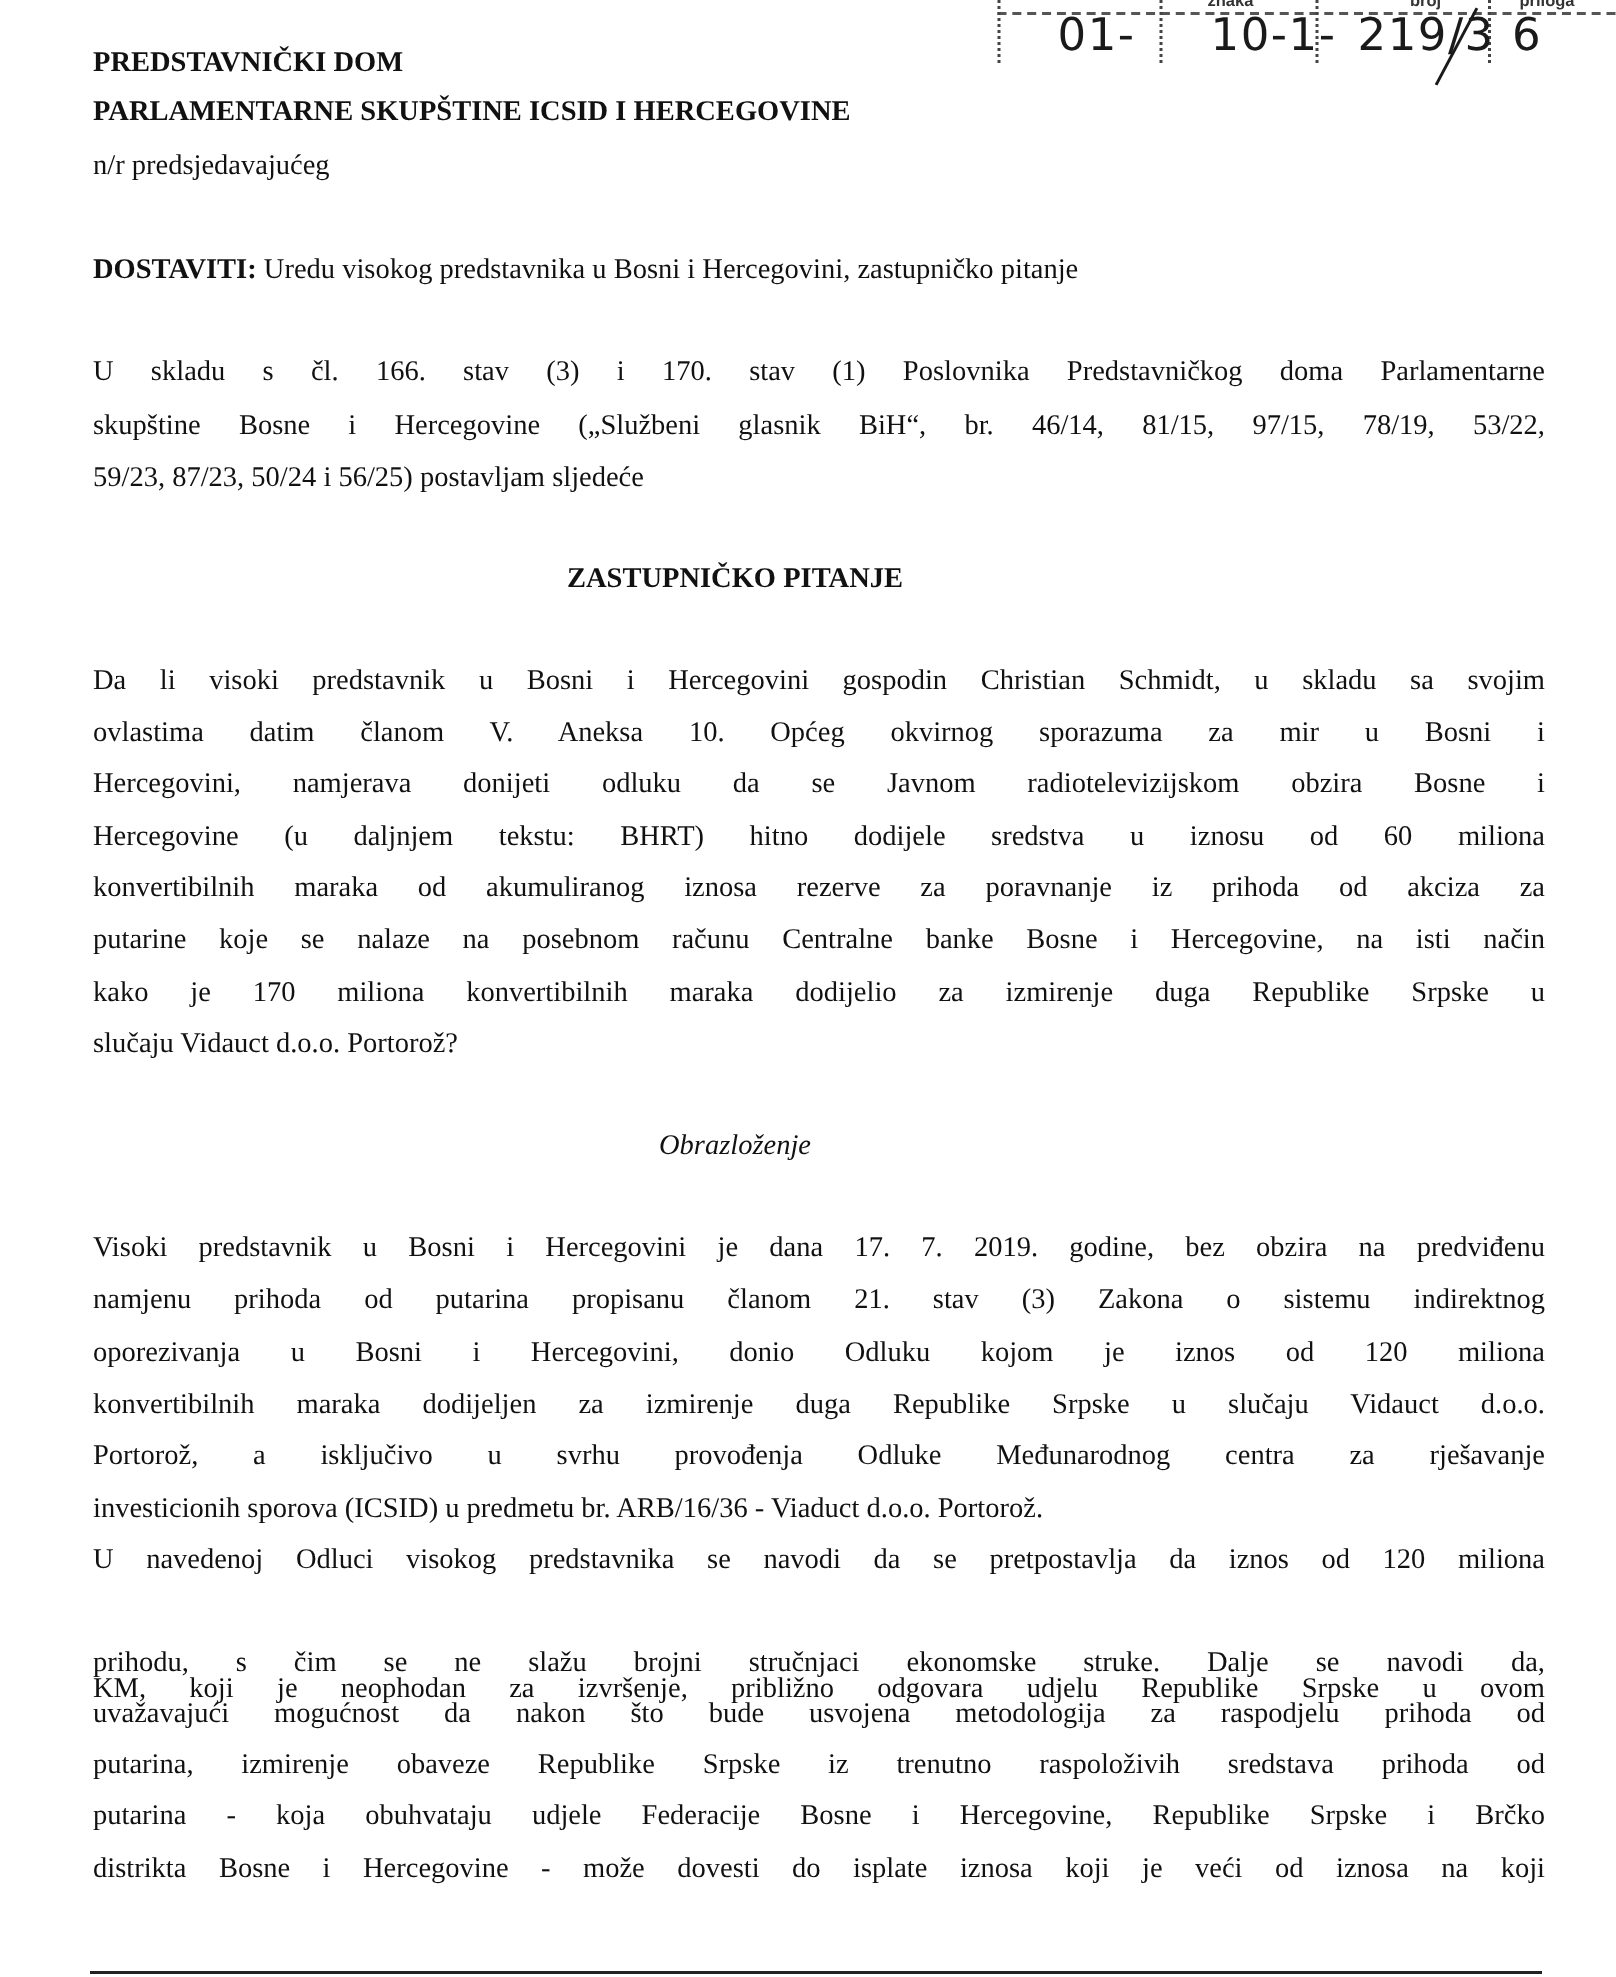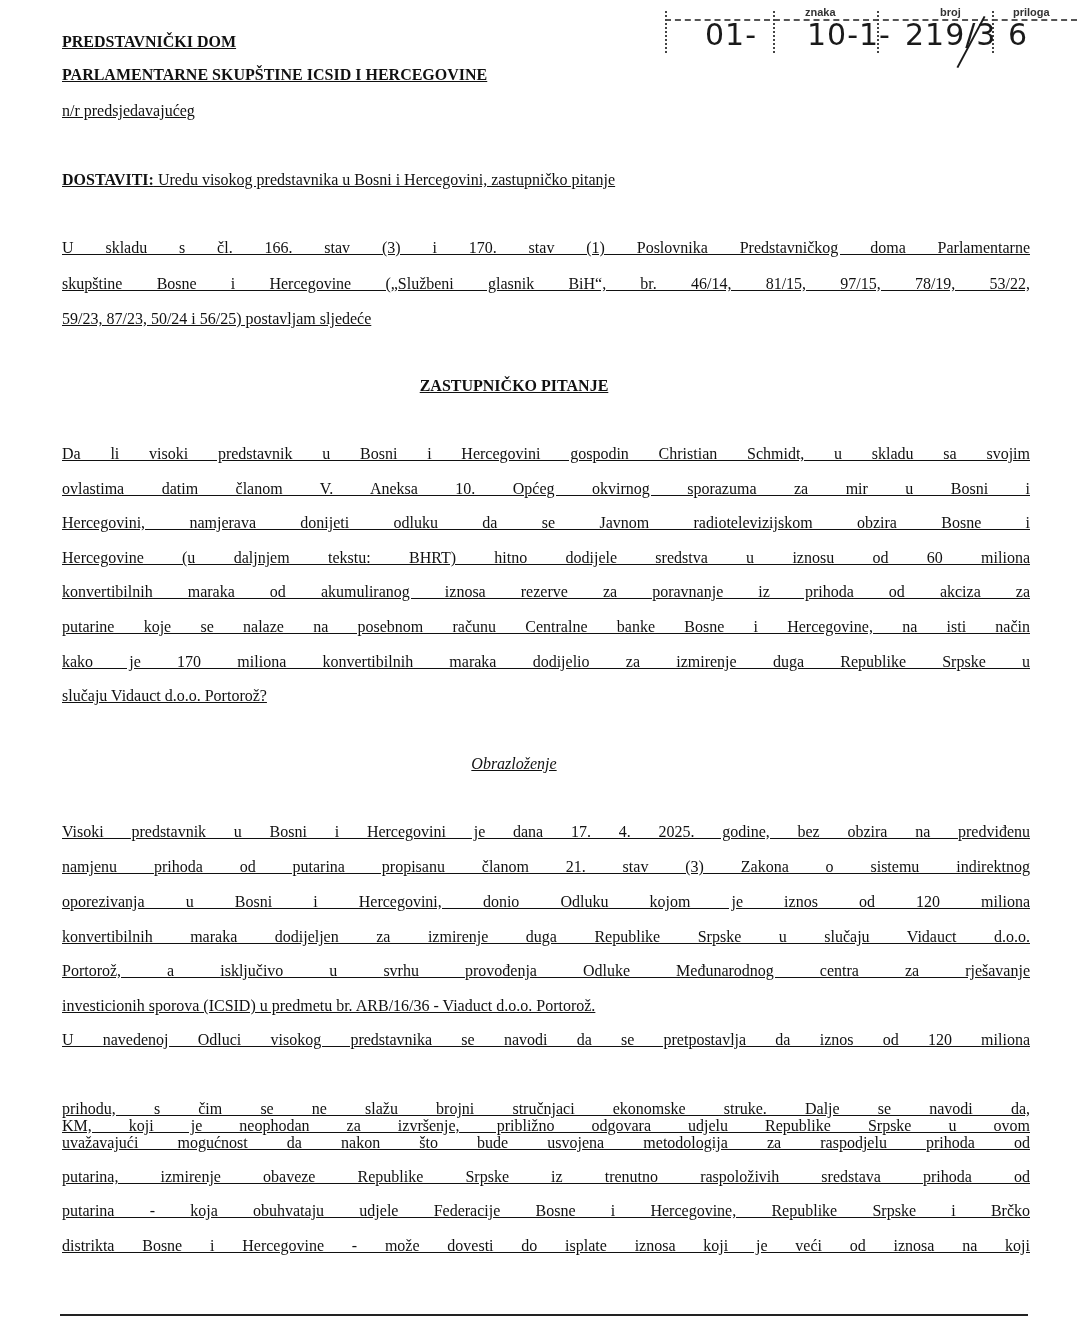--- a/index.html
+++ b/index.html
@@ -2,32 +2,32 @@
 <html><head>
 <meta charset="utf-8">
 <style>
   html, body { margin: 0; padding: 0; background: #ffffff; }
   body {
     width: 1077px; height: 1318px; overflow: hidden; position: relative;
     font-family: "Liberation Serif", "DejaVu Serif", serif;
     color: #111111;
   }
   .stamp {
-    position: absolute; left: 665px; top: 0; width: 412px; height: 50px; margin-top: 11px;
+    position: absolute; left: 665px; top: 0; width: 412px; height: 50px;
   }
   .stamp .hline { position: absolute; left: 0; right: 0; top: 8px; border-top: 2px dashed #555; }
   .stamp .vline { position: absolute; top: 0; height: 42px; border-left: 2px dotted #444; }
   .stamp .lbl { position: absolute; top: -5px; font-family: "Liberation Sans", sans-serif; font-weight: bold; font-size: 11px; color: #333; }
   .stamp .hw { position: absolute; top: 6px; font-family: "DejaVu Sans", sans-serif; font-size: 30px; color: #1a1a1a; letter-spacing: 1px; }
   .stamp .slash { position: absolute; left: 305px; top: 2px; width: 2px; height: 58px; background: #1a1a1a; transform: rotate(28deg); }
 
-  .line { position: absolute; left: 62px; white-space: nowrap; font-size: 16px; line-height: 28px; text-decoration: underline; }
+  .line { position: absolute; left: 62px; white-space: nowrap; font-size: 19px; line-height: 28px; }
   .bold { font-weight: bold; }
   .just { width: 968px; text-align: justify; text-align-last: justify; white-space: normal; }
-  .center { left: 0; width: 980px; text-align: center; margin-left: 24px; }
+  .center { left: 0; width: 980px; text-align: center; }
   .italic { font-style: italic; }
   .rule { position: absolute; left: 60px; top: 1314px; width: 968px; height: 2px; background: #222; }
 </style>
 </head>
 <body>
 
 <div class="stamp">
   <div class="hline"></div>
   <div class="vline" style="left:0px"></div>
   <div class="vline" style="left:108px"></div>
@@ -60,21 +60,21 @@
 <div class="line just" style="top:475px">ovlastima datim članom V. Aneksa 10. Općeg okvirnog sporazuma za mir u Bosni i</div>
 <div class="line just" style="top:509px">Hercegovini, namjerava donijeti odluku da se Javnom radiotelevizijskom obzira Bosne i</div>
 <div class="line just" style="top:544px">Hercegovine (u daljnjem tekstu: BHRT) hitno dodijele sredstva u iznosu od 60 miliona</div>
 <div class="line just" style="top:578px">konvertibilnih maraka od akumuliranog iznosa rezerve za poravnanje iz prihoda od akciza za</div>
 <div class="line just" style="top:613px">putarine koje se nalaze na posebnom računu Centralne banke Bosne i Hercegovine, na isti način</div>
 <div class="line just" style="top:648px">kako je 170 miliona konvertibilnih maraka dodijelio za izmirenje duga Republike Srpske u</div>
 <div class="line" style="top:682px">slučaju Vidauct d.o.o. Portorož?</div>
 
 <div class="line italic center" style="top:750px">Obrazloženje</div>
 
-<div class="line just" style="top:818px">Visoki predstavnik u Bosni i Hercegovini je dana 17. 4. 2025. godine, bez obzira na predviđenu</div>
+<div class="line just" style="top:818px">Visoki predstavnik u Bosni i Hercegovini je dana 17. 7. 2019. godine, bez obzira na predviđenu</div>
 <div class="line just" style="top:853px">namjenu prihoda od putarina propisanu članom 21. stav (3) Zakona o sistemu indirektnog</div>
 <div class="line just" style="top:888px">oporezivanja u Bosni i Hercegovini, donio Odluku kojom je iznos od 120 miliona</div>
 <div class="line just" style="top:923px">konvertibilnih maraka dodijeljen za izmirenje duga Republike Srpske u slučaju Vidauct d.o.o.</div>
 <div class="line just" style="top:957px">Portorož, a isključivo u svrhu provođenja Odluke Međunarodnog centra za rješavanje</div>
 <div class="line" style="top:992px">investicionih sporova (ICSID) u predmetu br. ARB/16/36 - Viaduct d.o.o. Portorož.</div>
 
 <div class="line just" style="top:1026px">U navedenoj Odluci visokog predstavnika se navodi da se pretpostavlja da iznos od 120 miliona</div>
 <div class="line just" style="top:1112px">KM, koji je neophodan za izvršenje, približno odgovara udjelu Republike Srpske u ovom</div>
 <div class="line just" style="top:1095px">prihodu, s čim se ne slažu brojni stručnjaci ekonomske struke. Dalje se navodi da,</div>
 <div class="line just" style="top:1129px">uvažavajući mogućnost da nakon što bude usvojena metodologija za raspodjelu prihoda od</div>

